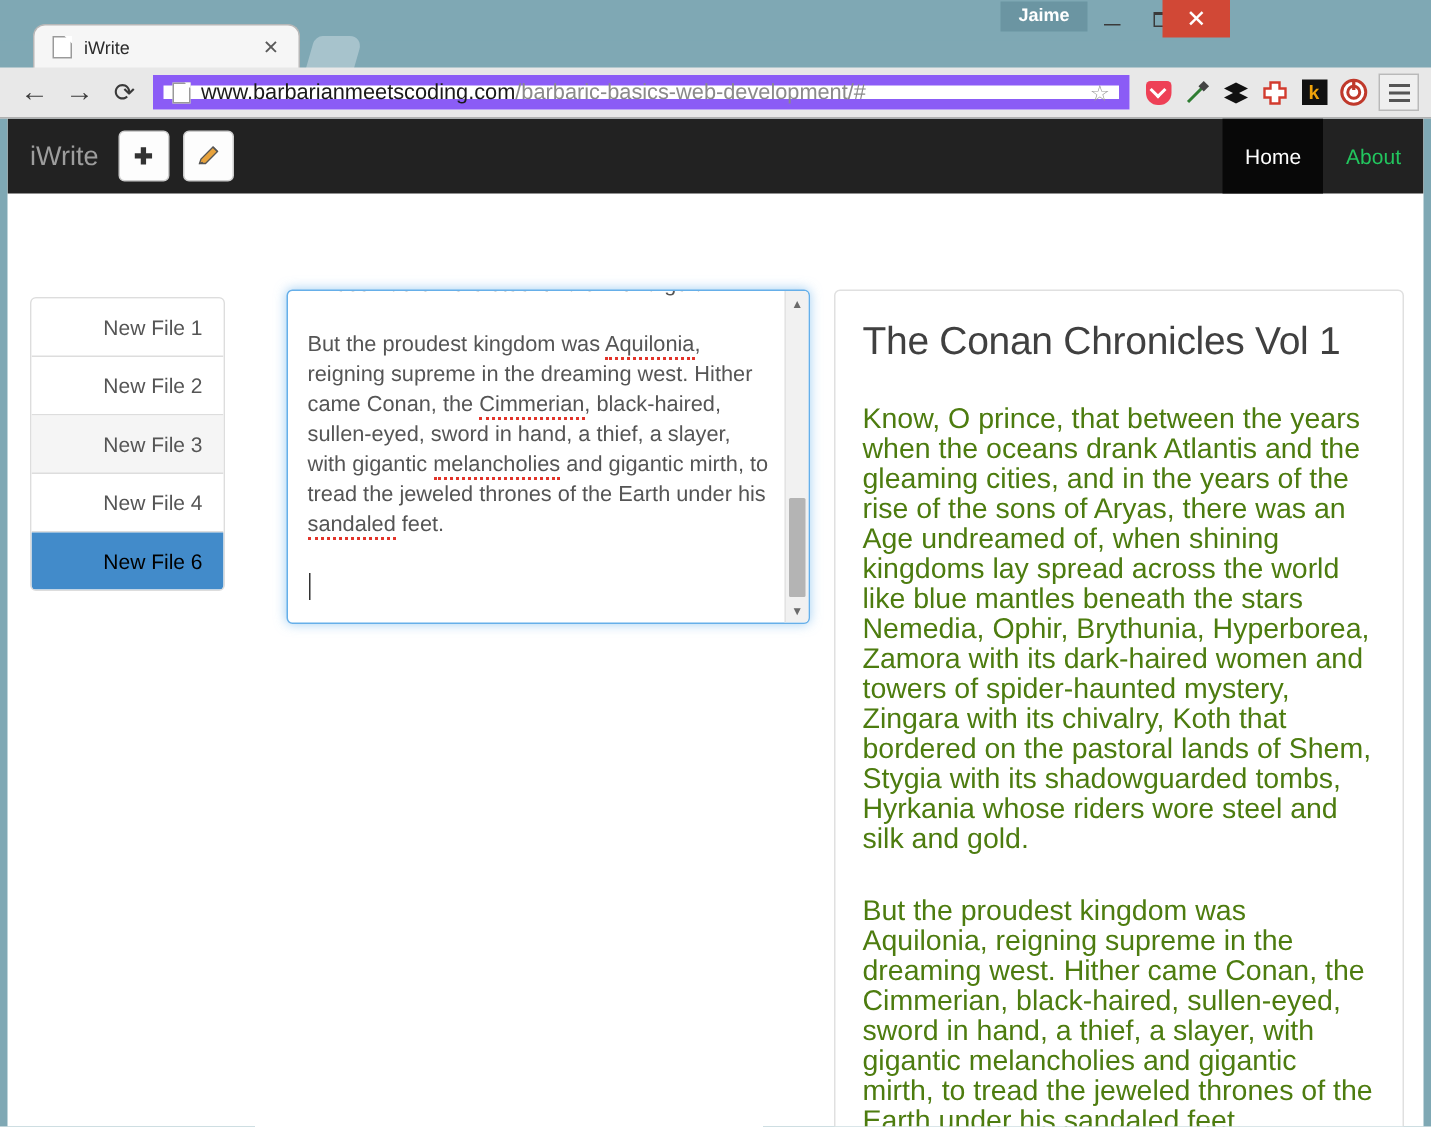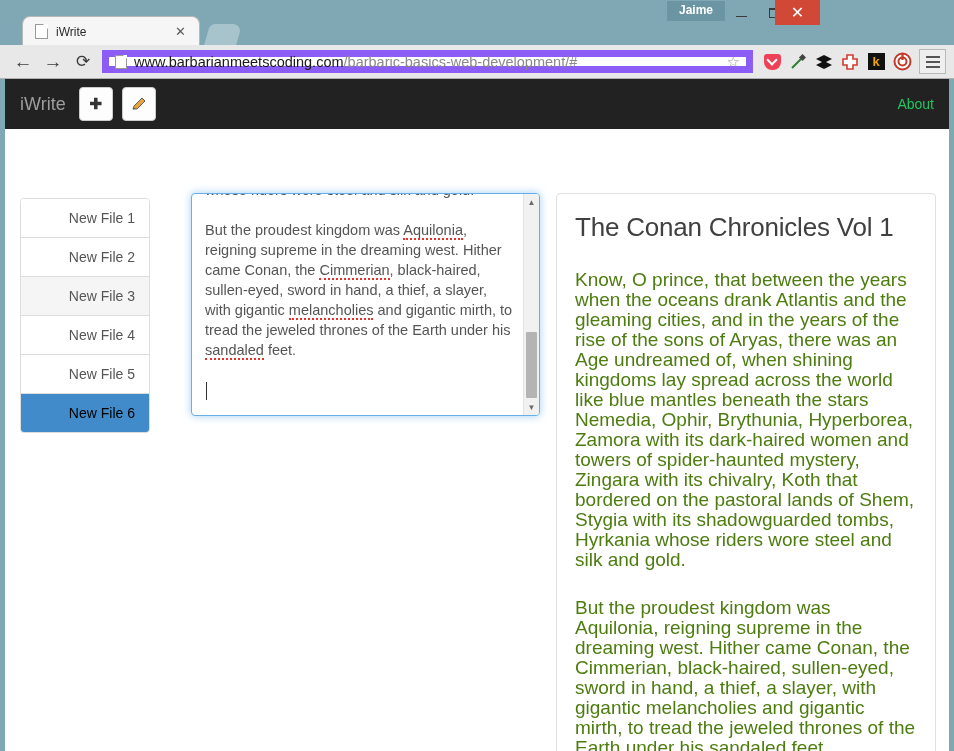--- a/index.html
+++ b/index.html
@@ -279,32 +279,32 @@
       <div class="brand">iWrite</div>
       <div class="nav-tool">✚</div>
       <div class="nav-tool pencil">
         <svg width="16" height="16" viewBox="0 0 16 16">
             <path d="M2 13 L3 10 L11 2 L14 5 L6 13 z" fill="#e8a33d" stroke="#555" stroke-width="0.9"></path>
             <path d="M11 2 L14 5" stroke="#555" stroke-width="0.9"></path>
             <path d="M2 13 L4.2 12.2" stroke="#555" stroke-width="0.9"></path>
           </svg>
       </div>
       <div class="nav-right">
+        <div class="nav-link active">Home</div>
         <div class="nav-link">About</div>
       </div>
     </div>
 
     <div class="content">
 
       <div class="filelist">
         <div class="file-item">New File 1</div>
         <div class="file-item">New File 2</div>
         <div class="file-item hover">New File 3</div>
         <div class="file-item">New File 4</div>
-        <div class="file-item">New File 5</div>
         <div class="file-item active">New File 6</div>
       </div>
 
       <div class="editor-wrap">
         <div class="editor">
           <div class="editor-text"><span>whose riders were steel and silk and gold.</span>
 
 <span><span>But the proudest kingdom was </span><span class="sp">Aquilonia</span><span>, reigning supreme in the dreaming west. Hither came Conan, the </span><span class="sp">Cimmerian</span><span>, black-haired, sullen-eyed, sword in hand, a thief, a slayer, with gigantic </span><span class="sp">melancholies</span><span> and gigantic mirth, to tread the jeweled thrones of the Earth under his </span><span class="sp">sandaled</span><span> feet.</span></span></div>
           <div class="caret"></div>
           <div class="sbar">

